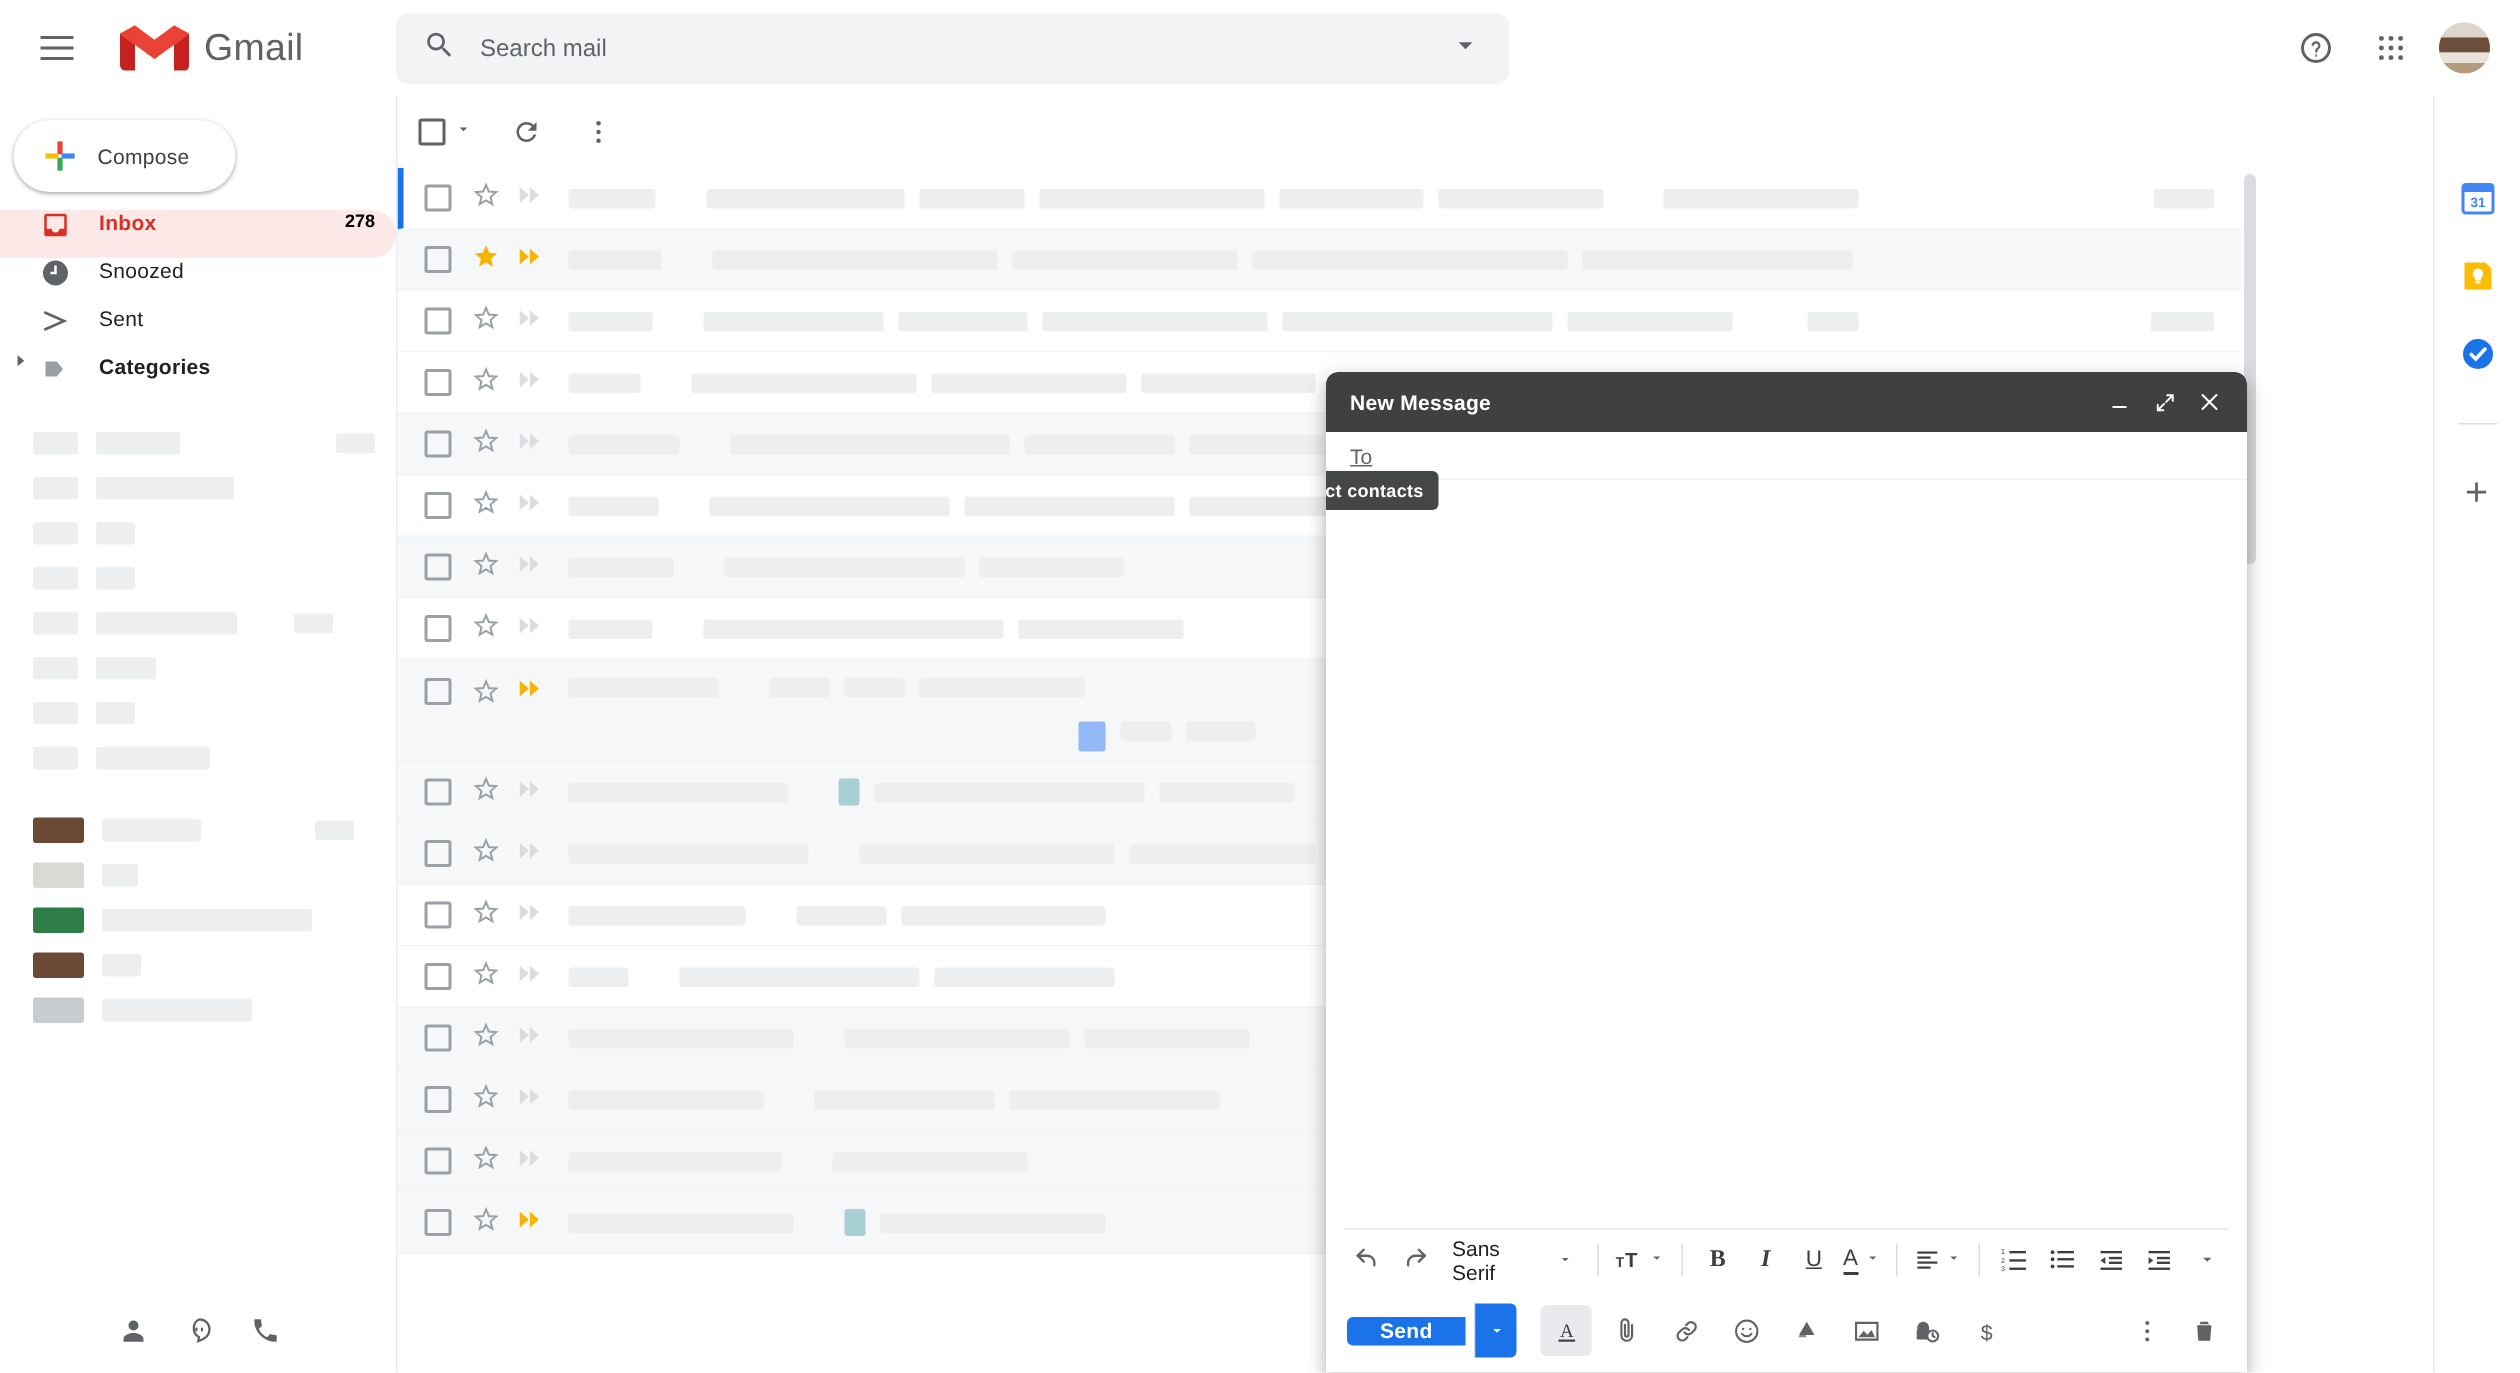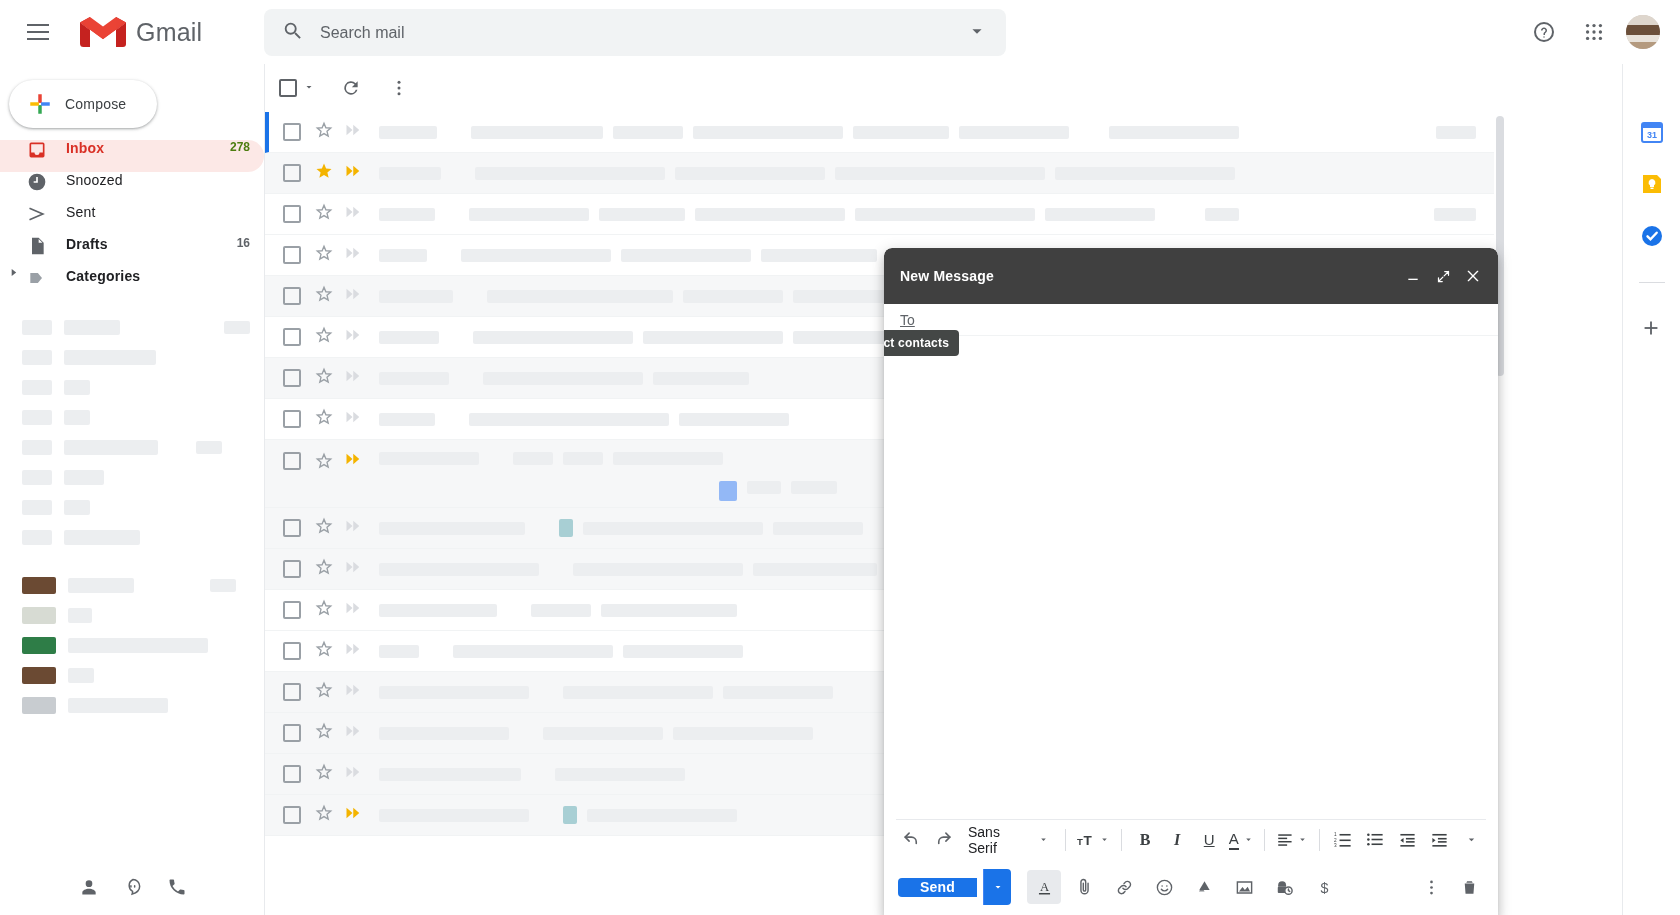--- a/index.html
+++ b/index.html
@@ -75,21 +75,21 @@
   .navlist { margin-top: 12px; }
   .navitem {
     height: 32px; display: flex; align-items: flex-start;
     border-radius: 0 16px 16px 0; cursor: pointer; padding-right: 14px;
   }
   .navitem .nicon { width: 22px; margin: 0 18px 0 26px; display:flex; align-items:center; justify-content:center; }
   .navitem .nlabel { font-size: 14px; color: #202124; letter-spacing: .2px; flex: 1; }
   .navitem .ncount { font-size: 12px; color: #5f6368; font-weight: 700; }
   .navitem.active { background: #fce8e6; }
   .navitem.active .nlabel { color: #d93025; font-weight: 700; }
-  .navitem.active .ncount { color: #4d7c0f; font-weight: 700; }
+  .navitem.active .ncount { color: #000000; font-weight: 700; }
   .navitem.bold .nlabel { font-weight: 700; }
   .navitem .expander {
     width: 10px; margin-left: 8px; margin-right: 0; display:flex;
     align-items:center; justify-content:center;
   }
   .navitem.has-exp .nicon { margin-left: 8px; }
 
   .blurblock { background: #eceef0; border-radius: 2px; }
   .blurrow { display: flex; align-items: center; height: 30px; padding-left: 22px; gap: 12px; }
 
@@ -148,21 +148,21 @@
   .rr-divider { width: 26px; height: 1px; background: #dadce0; margin-top: 6px; }
 
   
   .compose {
     position: absolute; left: 884px; top: 248px; width: 614px; height: 667px;
     background: #fff; border-radius: 8px 8px 0 0;
     box-shadow: 0 8px 10px 1px rgba(0,0,0,.14), 0 3px 14px 2px rgba(0,0,0,.12), 0 5px 5px -3px rgba(0,0,0,.2);
     display: flex; flex-direction: column; overflow: hidden; z-index: 40;
   }
   .compose-header {
-    height: 56px; background: #404040; border-radius: 8px 8px 0 0;
+    height: 40px; background: #404040; border-radius: 8px 8px 0 0;
     display: flex; align-items: center; padding: 0 10px 0 16px; color: #fff;
   }
   .compose-title { font-size: 14px; font-weight: 700; flex: 1; letter-spacing: .2px; }
   .ch-btn { width: 30px; height: 30px; display:flex; align-items:center; justify-content:center; cursor:pointer; }
 
   .field-row {
     height: 32px; display: flex; align-items: center; padding: 0 16px;
     border-bottom: 1px solid #f1f3f4; position: relative;
   }
   .field-label { font-size: 14px; color: #5f6368; width: 46px; }
@@ -325,29 +325,20 @@
       <div class="navitem">
         <span class="nicon">
           <svg width="20" height="20" viewBox="0 0 24 24" fill="none" stroke="#5f6368" stroke-width="2">
             <path d="M3 5l16 7-16 7"></path>
           </svg>
         </span>
         <span class="nlabel">Sent</span>
         <span class="ncount"></span>
       </div>
 
-      <div class="navitem bold">
-        <span class="nicon">
-          <svg width="20" height="20" viewBox="0 0 24 24" fill="#5f6368">
-            <path d="M6 2h8l6 6v14H6V2zm8 1.5V8h4.5L14 3.5z"></path>
-          </svg>
-        </span>
-        <span class="nlabel">Drafts</span>
-        <span class="ncount">16</span>
-      </div>
 
       <div class="navitem bold has-exp">
         <span class="expander">
           <svg width="9" height="9" viewBox="0 0 10 10" fill="#5f6368">
               <path d="M3 1l5 4-5 4z"></path>
             </svg>
         </span>
         <span class="nicon">
           <svg width="20" height="20" viewBox="0 0 24 24" fill="#9aa0a6">
             <path d="M4 6h9l5 6-5 6H4V6z"></path>

